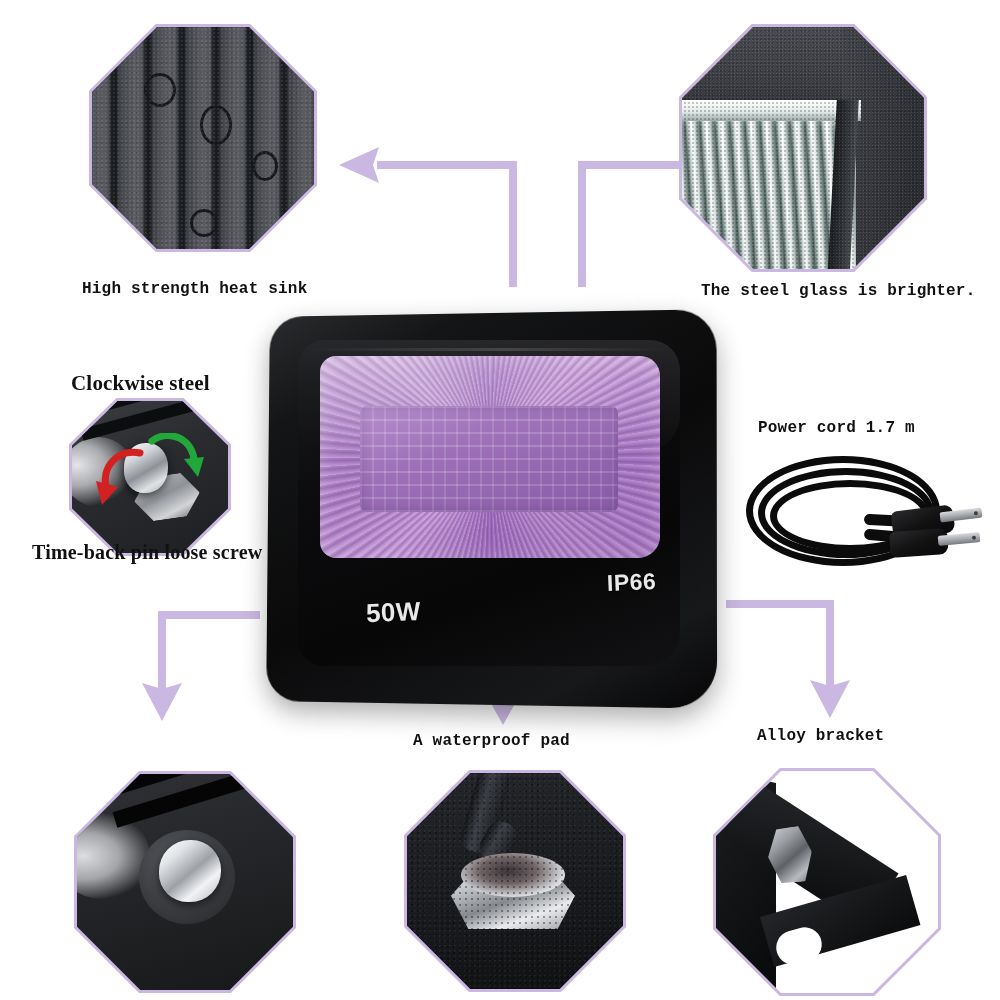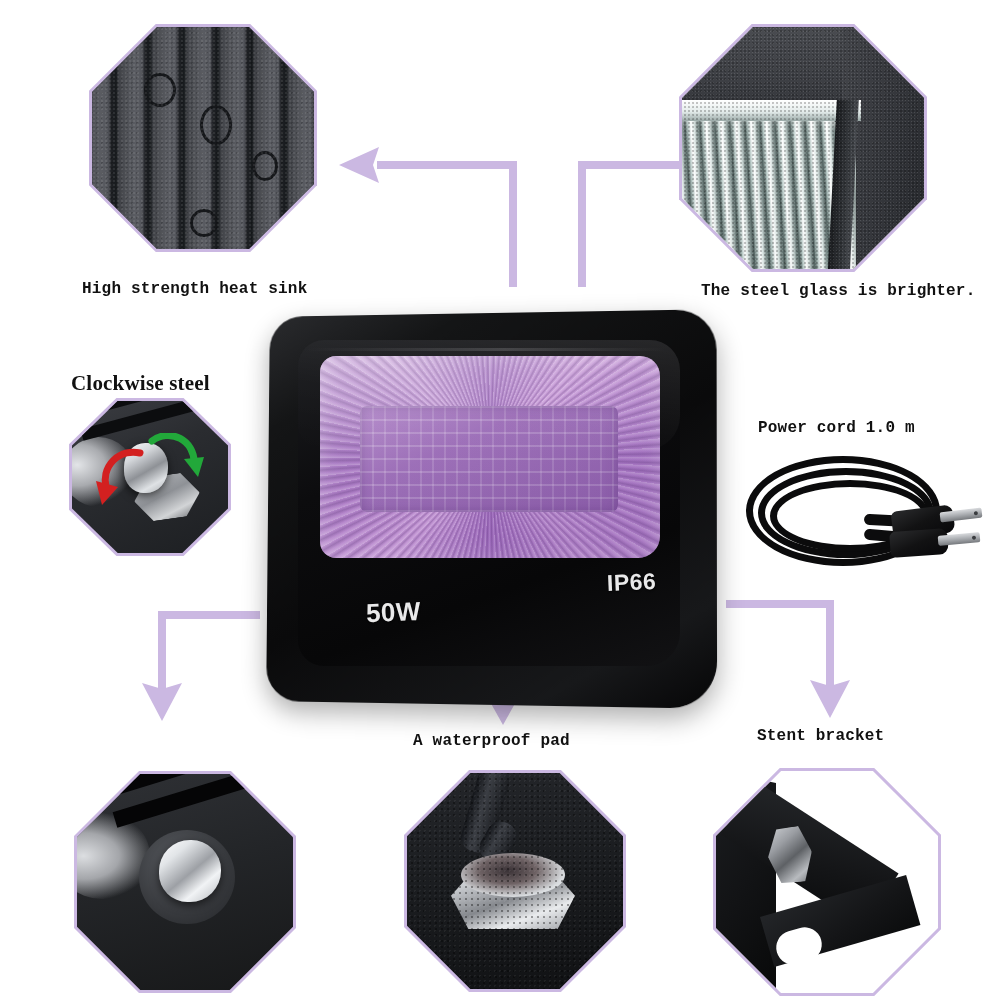--- a/index.html
+++ b/index.html
@@ -398,22 +398,23 @@
           <path d="M 6 8 A 26 26 0 0 1 48 30" stroke="#22a83a" stroke-width="7" fill="none" stroke-linecap="round"></path>
           <path d="M 52 44 L 38 26 L 58 24 Z" fill="#22a83a"></path>
         </svg>
         <svg class="arrow-red" style="left:20px; top:46px; width:60px; height:64px;" viewBox="0 0 60 64">
           <path d="M 48 6 A 28 28 0 0 0 14 40" stroke="#d32020" stroke-width="7" fill="none" stroke-linecap="round"></path>
           <path d="M 10 58 L 4 34 L 26 40 Z" fill="#d32020"></path>
         </svg>
       </div>
     </div>
   </div>
-
-  <div class="label sz-22" style="left:758px; top:420px;">Power cord 1.0 m</div>
+  <div class="label sz-20" style="left:32px; top:542px;">Time-back pin loose screw</div>
+
+  <div class="label sz-22" style="left:758px; top:420px;">Power cord 1.7 m</div>
   <div id="powercord" style="left:744px; top:450px; width:244px; height:120px;">
     <div class="cord-ring" style="left:2px;  top:6px;  width:180px; height:96px; border-width:7px;"></div>
     <div class="cord-ring" style="left:14px; top:18px; width:162px; height:76px; border-width:7px;"></div>
     <div class="cord-ring" style="left:26px; top:30px; width:146px; height:58px; border-width:7px;"></div>
     <div class="cord-lead" style="left:120px; top:66px; width:88px; height:11px; transform:rotate(3deg);"></div>
     <div class="cord-lead" style="left:120px; top:82px; width:80px; height:11px; transform:rotate(5deg);"></div>
     <div class="plug-body" style="left:148px; top:58px; width:62px; height:28px; transform:rotate(-7deg);"></div>
     <div class="plug-body" style="left:146px; top:80px; width:58px; height:26px; transform:rotate(-4deg);"></div>
     <div class="plug-prong" style="left:196px; top:60px; width:42px; height:10px; transform:rotate(-7deg);">
         <span class="hole"></span>
@@ -455,21 +456,21 @@
       <div class="ph-pad">
         <div class="pad-cable" style="left:62px; top:-6px; width:32px; height:86px; transform:rotate(16deg);"></div>
         <div class="pad-cable" style="left:76px; top:48px; width:30px; height:42px; transform:rotate(30deg);"></div>
         <div class="pad-nut" style="left:44px; top:92px; width:124px; height:64px;"></div>
         <div class="pad-nut-top" style="left:54px; top:80px; width:104px; height:44px;"></div>
         <div class="pad-noise"></div>
       </div>
     </div>
   </div>
 
-  <div class="label sz-22" style="left:757px; top:728px;">Stent bracket</div>
+  <div class="label sz-22" style="left:757px; top:728px;">Alloy bracket</div>
   <div class="octa-ring" style="left:713px; top:768px; width:228px; height:228px;">
     <div class="octa" style="left:3px; top:3px; width:222px; height:222px;">
       <div class="ph-brk">
         <div class="brk-body" style="left:-16px; top:4px; width:76px; height:212px; transform:skewY(12deg);"></div>
         <div class="brk-arm" style="left:40px; top:10px; width:170px; height:64px; transform:rotate(33deg); transform-origin:left top;"></div>
         <div class="brk-arm" style="left:44px; top:146px; width:152px; height:52px; transform:rotate(-16deg); transform-origin:left top;"></div>
         <div class="brk-bolt" style="left:52px; top:56px; width:44px; height:56px; transform:rotate(-6deg);"></div>
         <div class="brk-slot" style="left:60px; top:158px; width:46px; height:34px; transform:rotate(-16deg);"></div>
       </div>
     </div>

